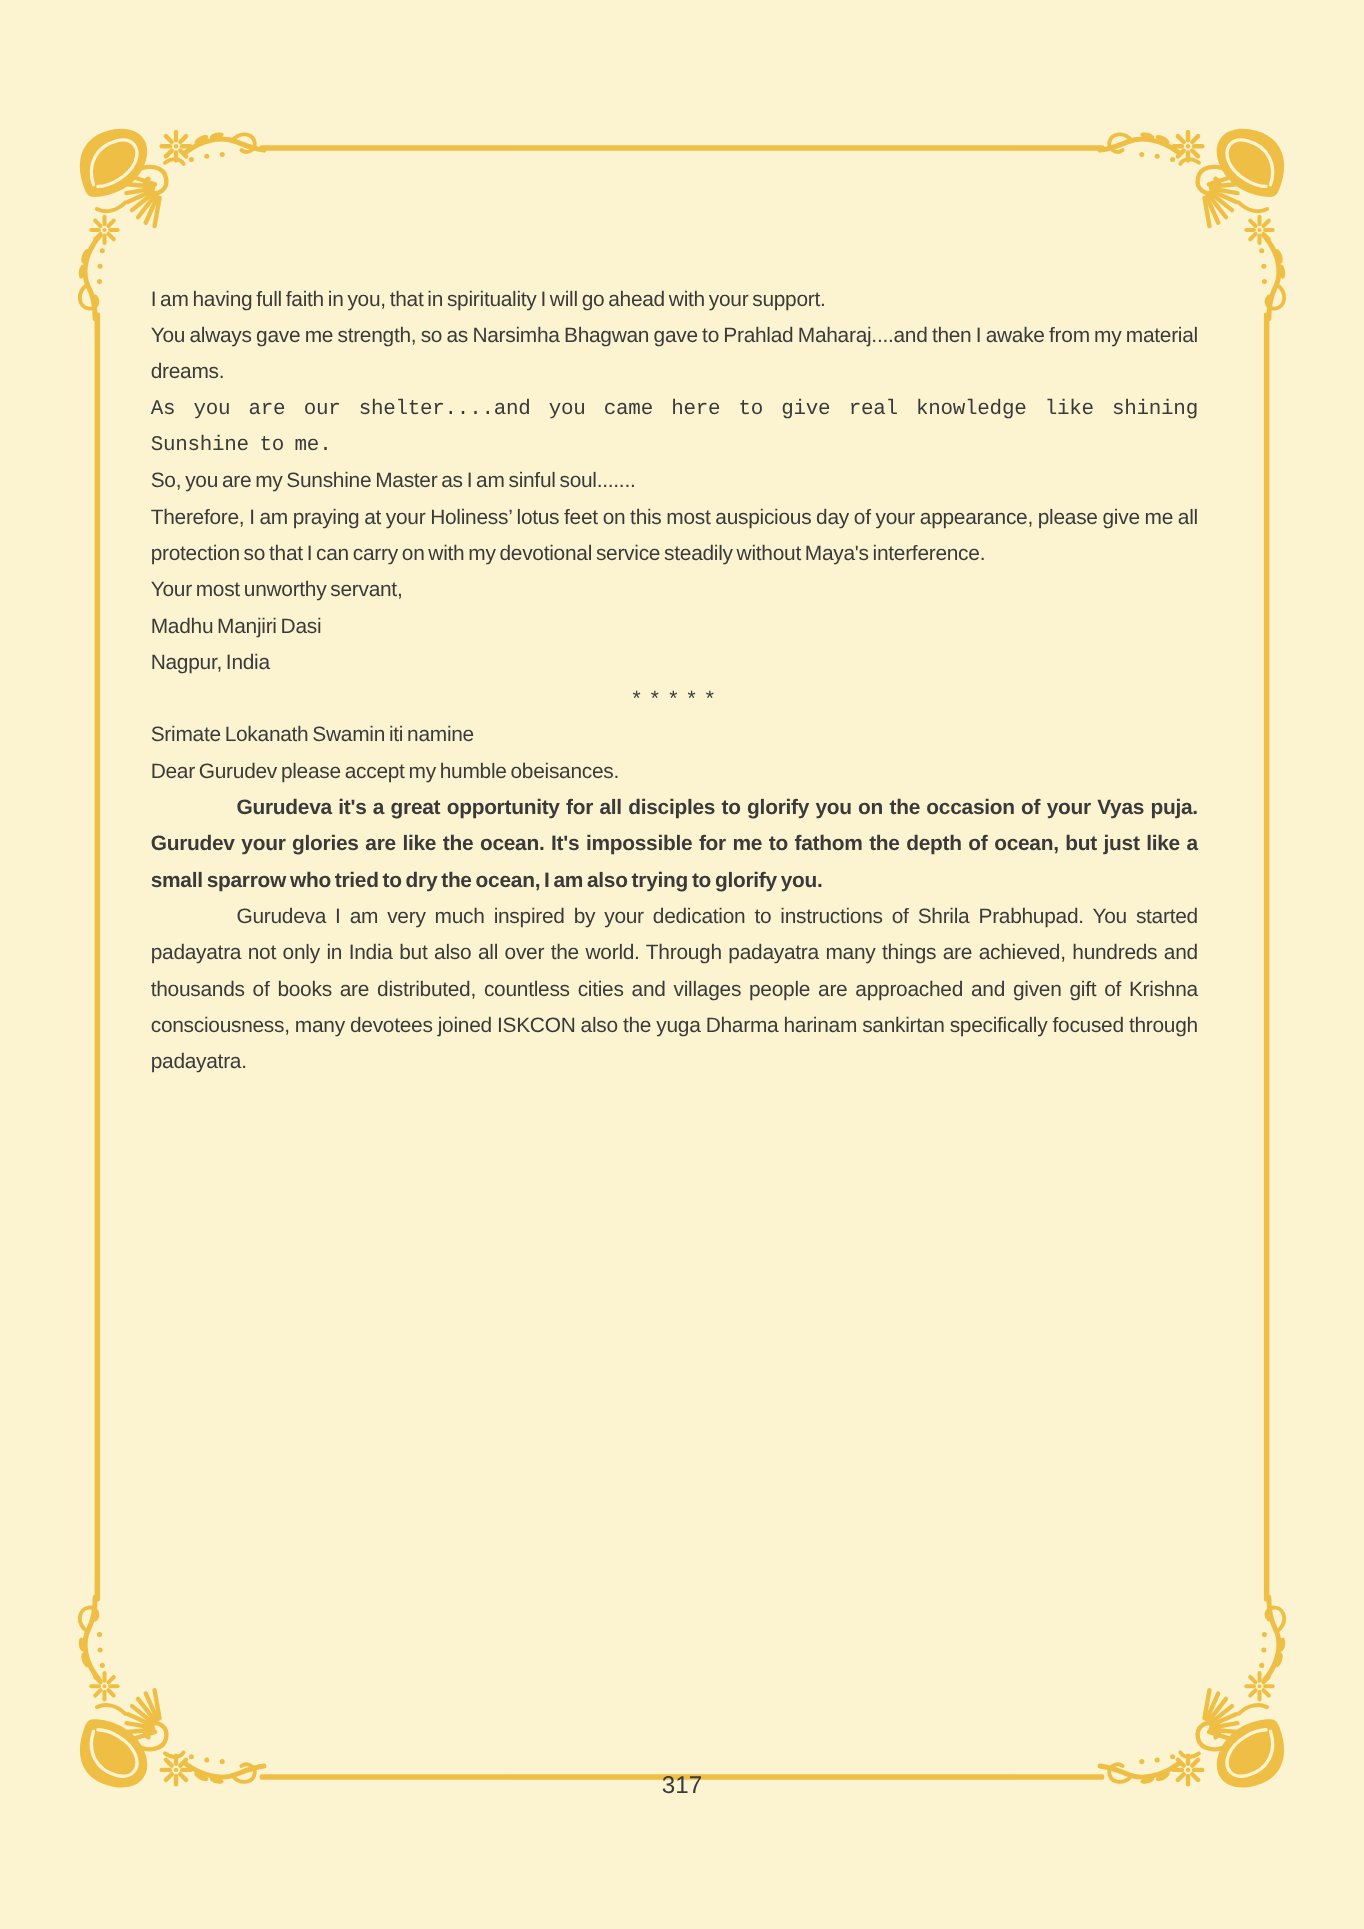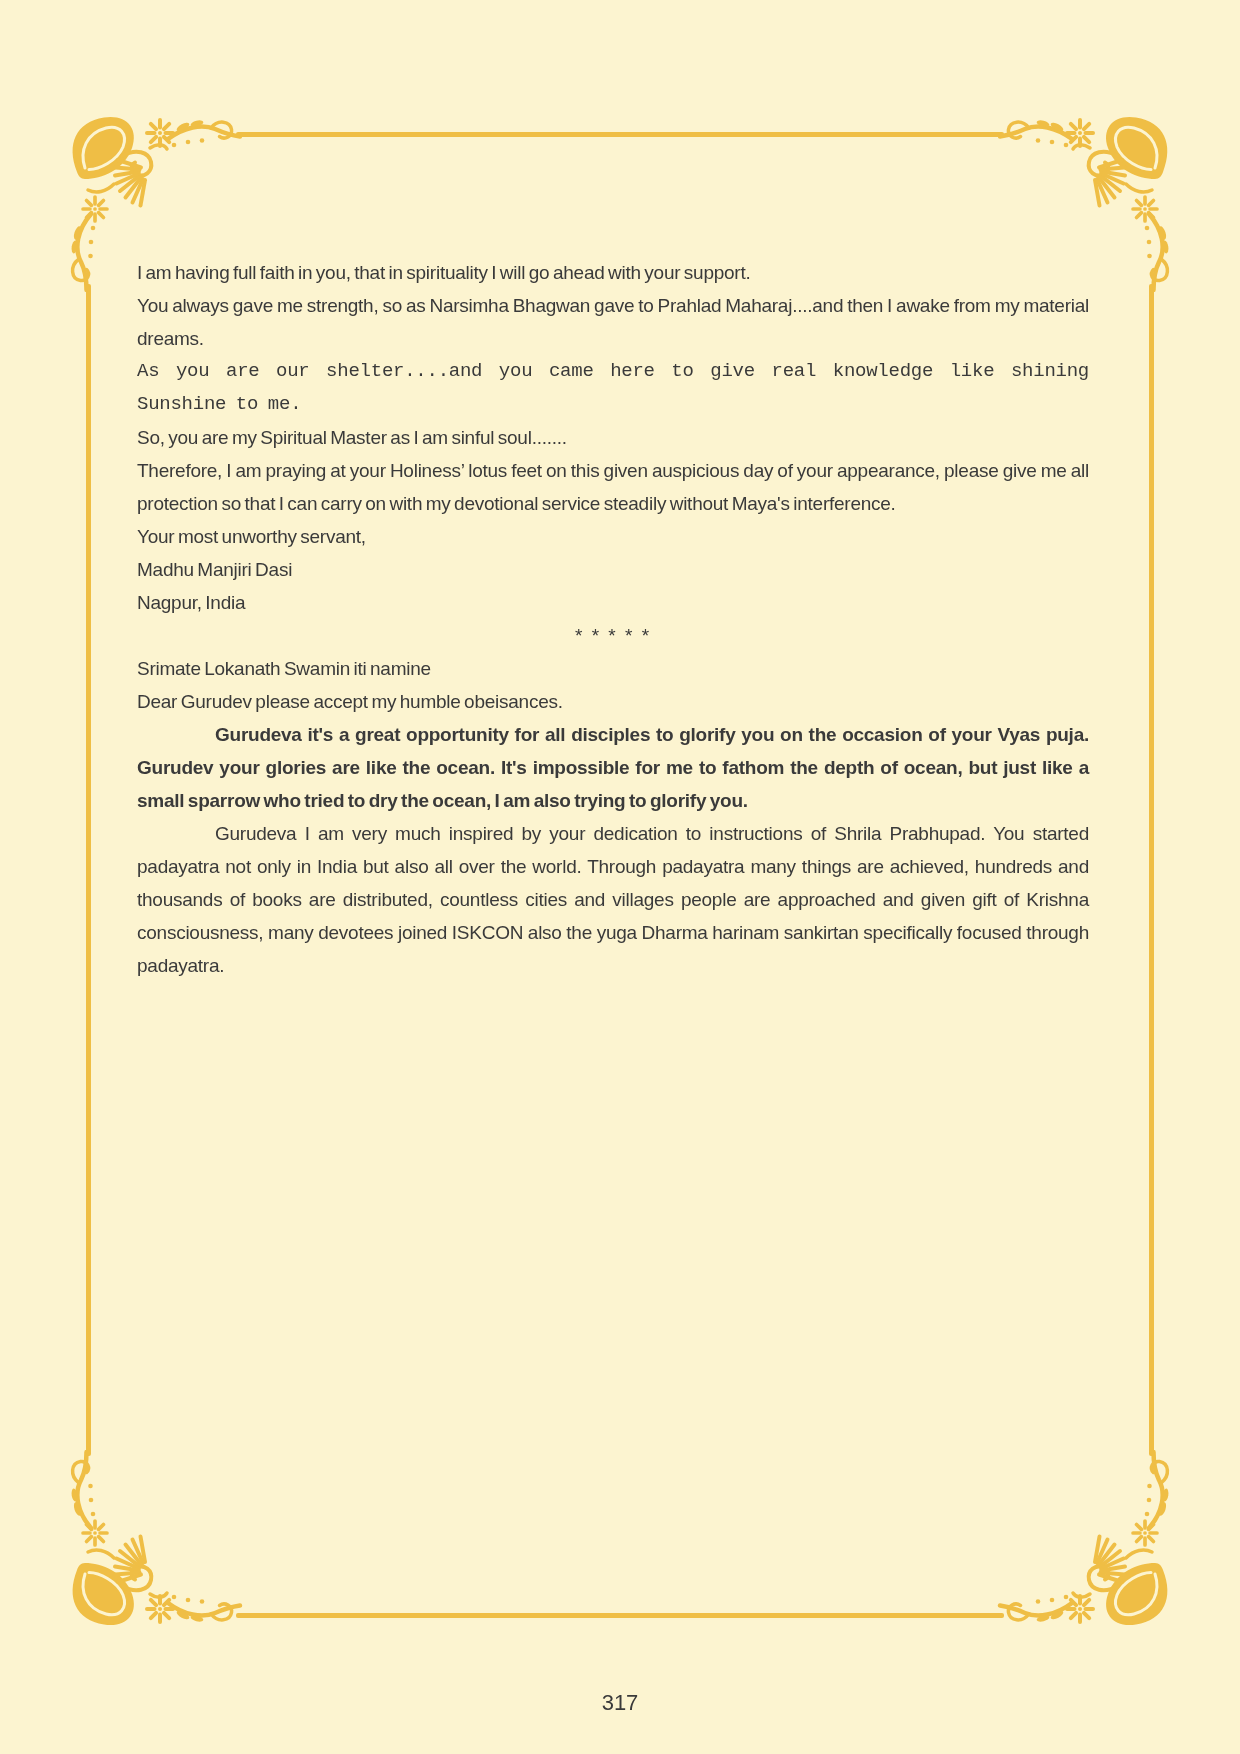--- a/index.html
+++ b/index.html
@@ -67,21 +67,21 @@
   .mt120 { margin-top: 120px; }
   .stars {
     text-align: center !important;
     letter-spacing: 2px;
     word-spacing: 0;
   }
   .indent { text-indent: 78px; }
   .pagenum {
     position: absolute;
     left: 0;
-    top: 1690px;
+    top: 1610px;
     width: 100%;
     text-align: center;
     color: #3A3A3A;
     font-size: 22px;
   }
 </style>
 </head>
 <body>
 
 <svg width="0" height="0" style="position:absolute" aria-hidden="true">
@@ -156,22 +156,22 @@
     </svg>
   <div class="frame-line frame-top"></div>
   <div class="frame-line frame-bottom"></div>
   <div class="frame-line frame-left"></div>
   <div class="frame-line frame-right"></div>
 
   <div class="content">
     <p>I am having full faith in you, that in spirituality I will go ahead with your support.</p>
     <p class="mt18">You always gave me strength, so as Narsimha Bhagwan gave to Prahlad Maharaj....and then I awake from my material dreams.</p>
     <p class="mt14">As you are our shelter....and you came here to give real knowledge like shining Sunshine to me.</p>
-    <p class="mt13">So, you are my Spiritual Master as I am sinful soul.......</p>
-    <p class="mt18">Therefore, I am praying at your Holiness’ lotus feet on this given auspicious day of your appearance, please give me all protection so that I can carry on with my devotional service steadily without Maya's interference.</p>
+    <p class="mt13">So, you are my Sunshine Master as I am sinful soul.......</p>
+    <p class="mt18">Therefore, I am praying at your Holiness’ lotus feet on this most auspicious day of your appearance, please give me all protection so that I can carry on with my devotional service steadily without Maya's interference.</p>
 
     <p class="mt70">Your most unworthy servant,</p>
     <p class="mt17">Madhu Manjiri Dasi</p>
     <p class="mt16">Nagpur, India</p>
 
     <p class="stars mt63">* * * * *</p>
 
     <p class="mt16">Srimate Lokanath Swamin iti namine</p>
     <p class="mt18">Dear Gurudev please accept my humble obeisances.</p>
 

